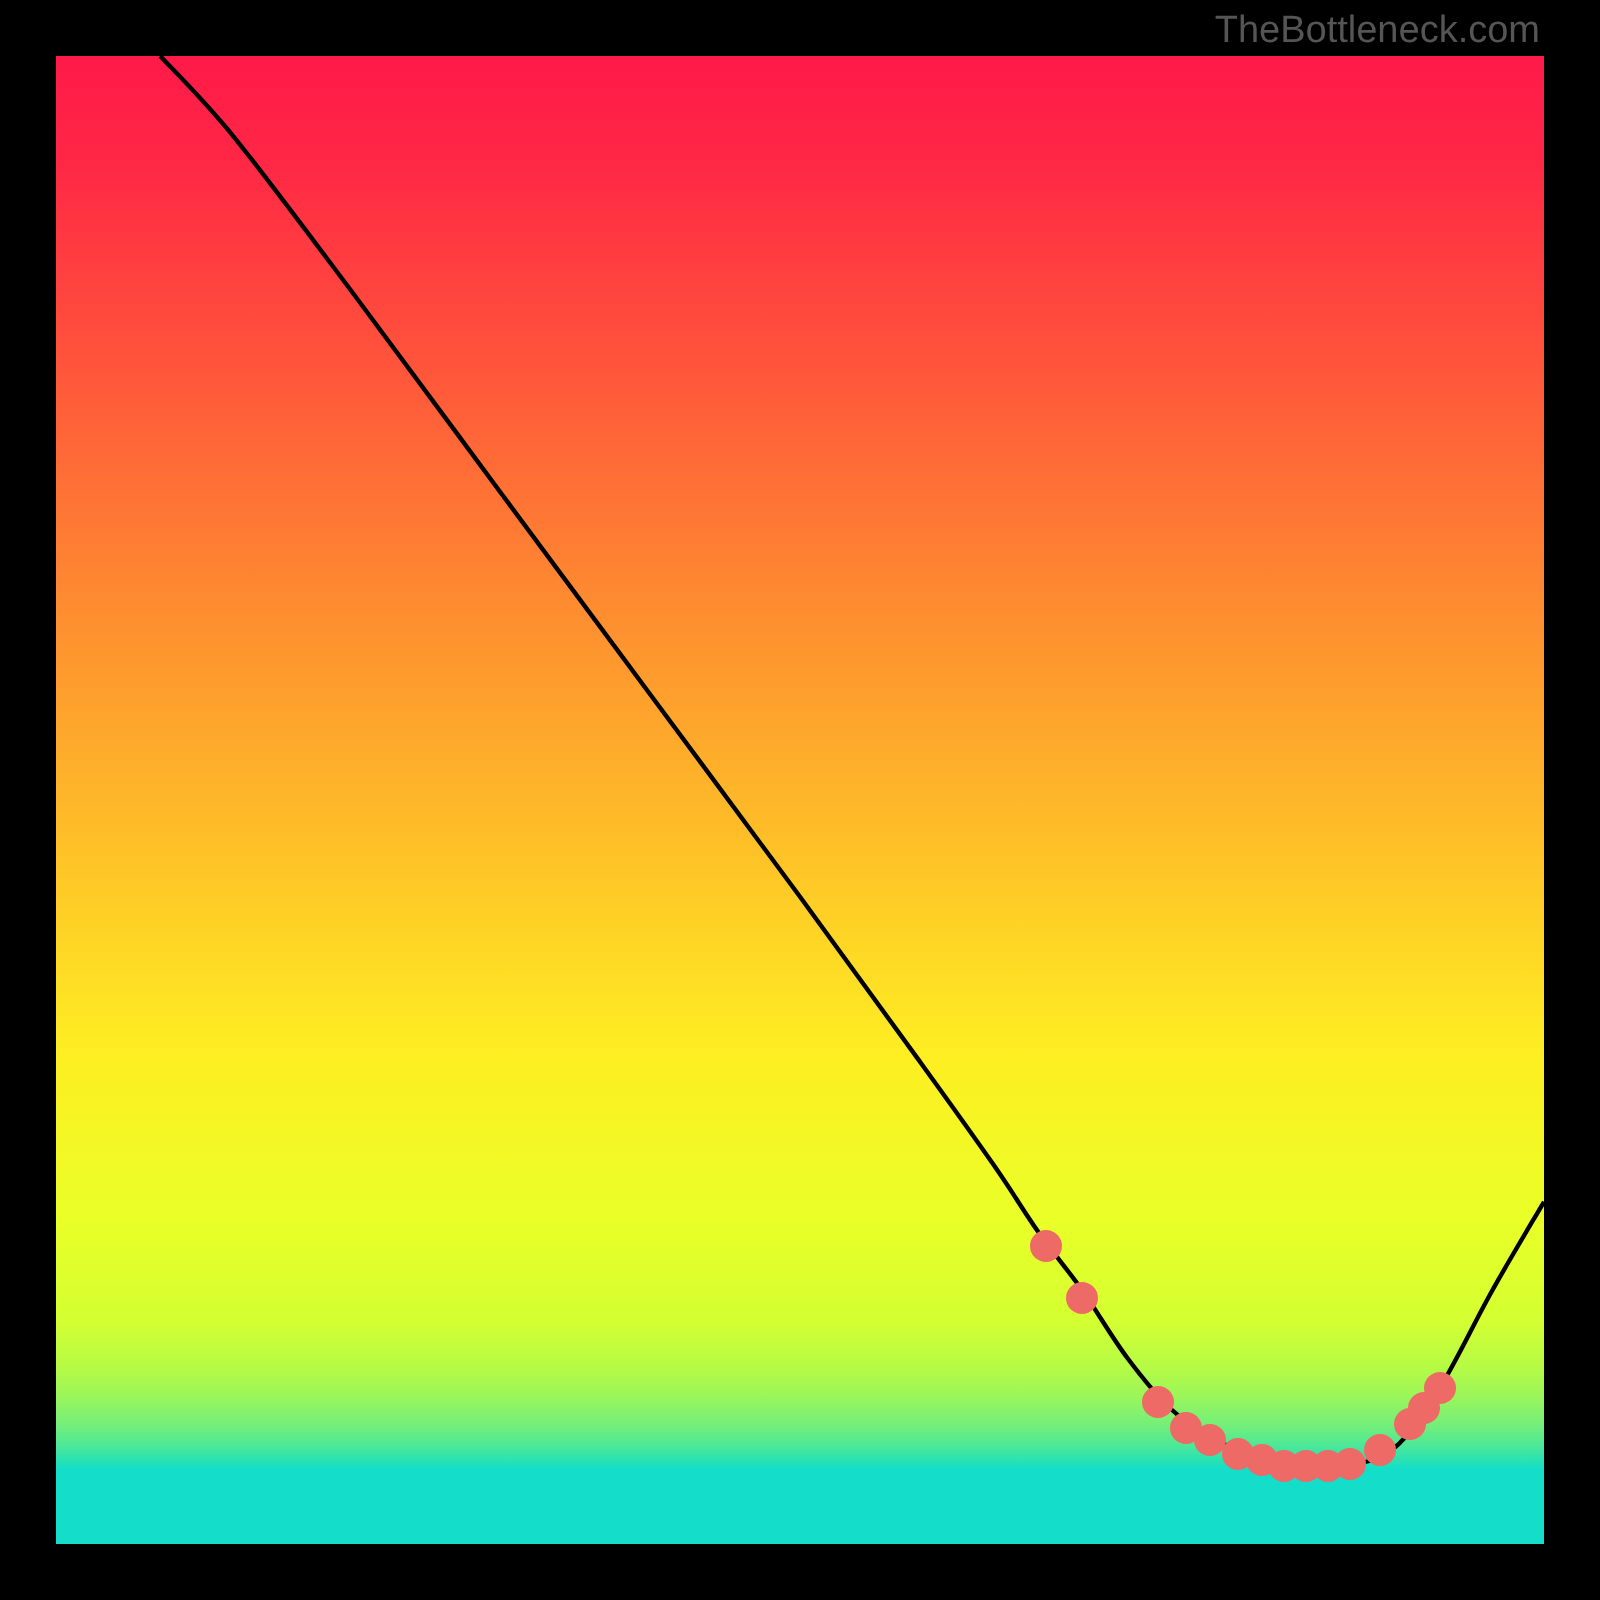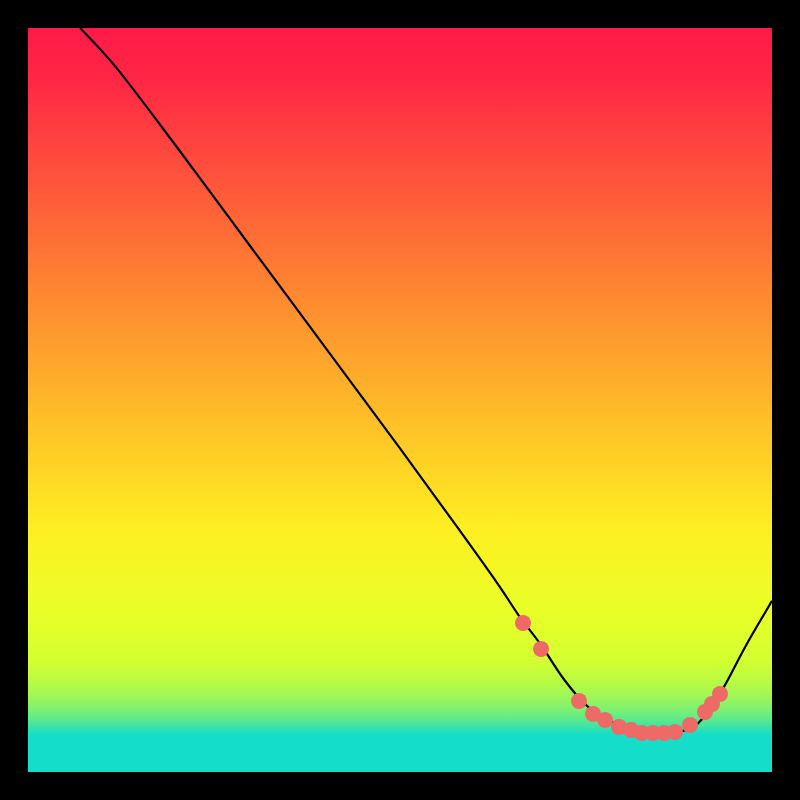--- a/index.html
+++ b/index.html
@@ -7,20 +7,21 @@
   .frame { position: absolute; top: 0; left: 0; width: 800px; height: 800px; background: #000; }
   .plot { position: absolute; top: 28px; left: 28px; width: 744px; height: 744px; overflow: hidden; }
   .watermark { position: absolute; top: 5px; right: 30px; color: #555; font-size: 19px; z-index: 20; pointer-events: none; }
   svg.curve { position: absolute; top: 0; left: 0; width: 744px; height: 744px; z-index: 10; pointer-events: none; }
   .dot { position: absolute; width: 16px; height: 16px; border-radius: 50%; background: #ed6a66; transform: translate(-50%, -50%); z-index: 11; }
 </style>
 </head>
 <body>
 
 <div class="frame">
+  <div class="watermark">TheBottleneck.com</div>
   <div class="plot">
     <svg id="grad-svg" width="744" height="744" preserveAspectRatio="none" style="position:absolute;top:0;left:0;z-index:1;">
       <defs>
         <linearGradient id="bg-grad" x1="0" y1="0" x2="0" y2="1">
             <stop offset="0%" stop-color="#ff1a49"></stop>
             <stop offset="7.000000000000001%" stop-color="#ff2745"></stop>
             <stop offset="22%" stop-color="#ff593a"></stop>
             <stop offset="37%" stop-color="#fe8c30"></stop>
             <stop offset="52%" stop-color="#febd28"></stop>
             <stop offset="67%" stop-color="#feee22"></stop>

